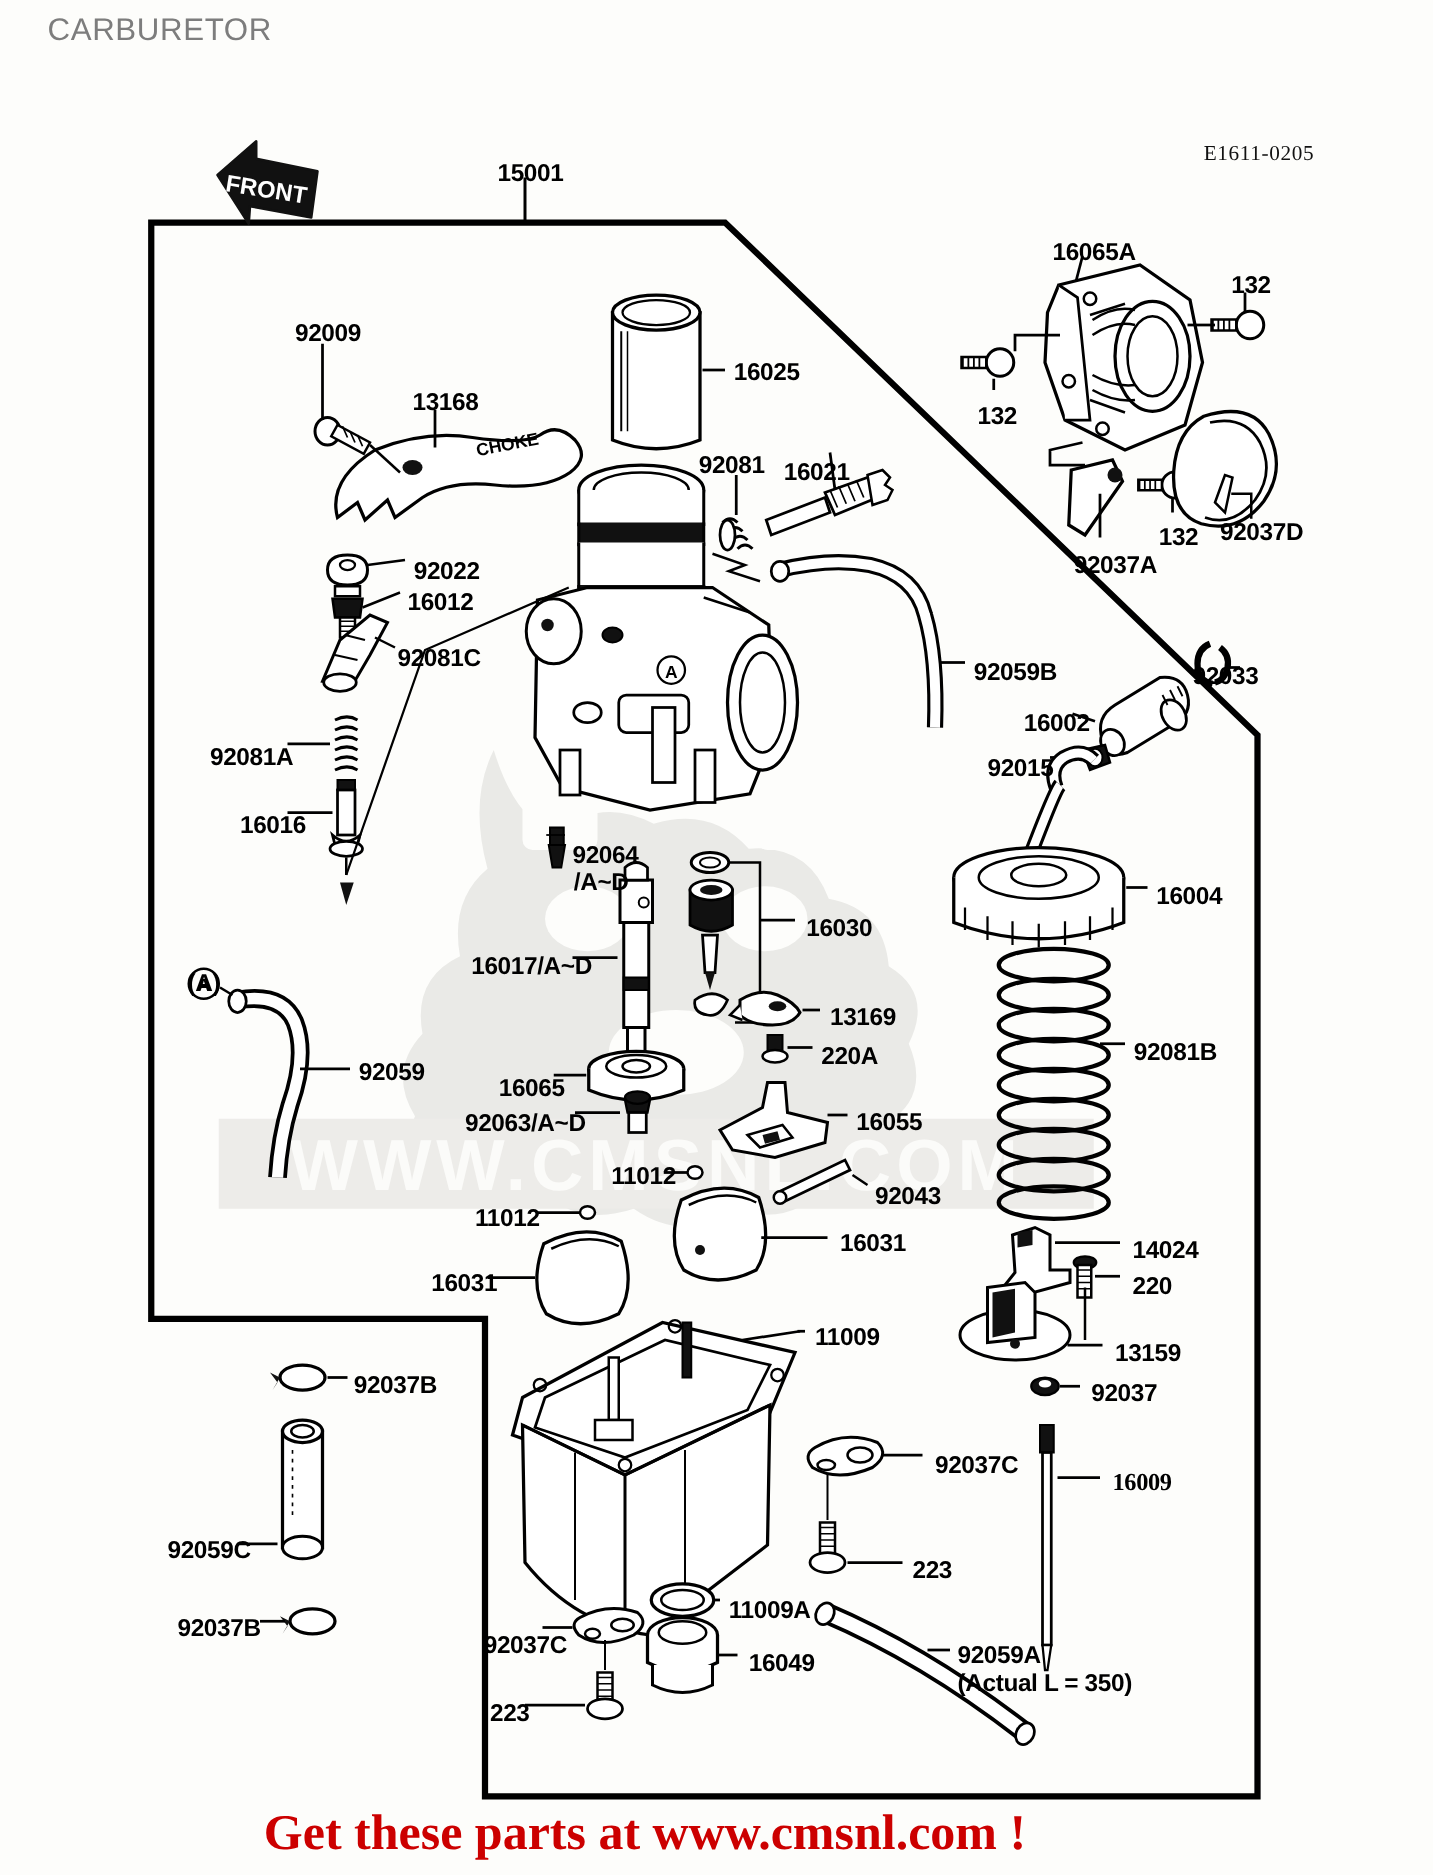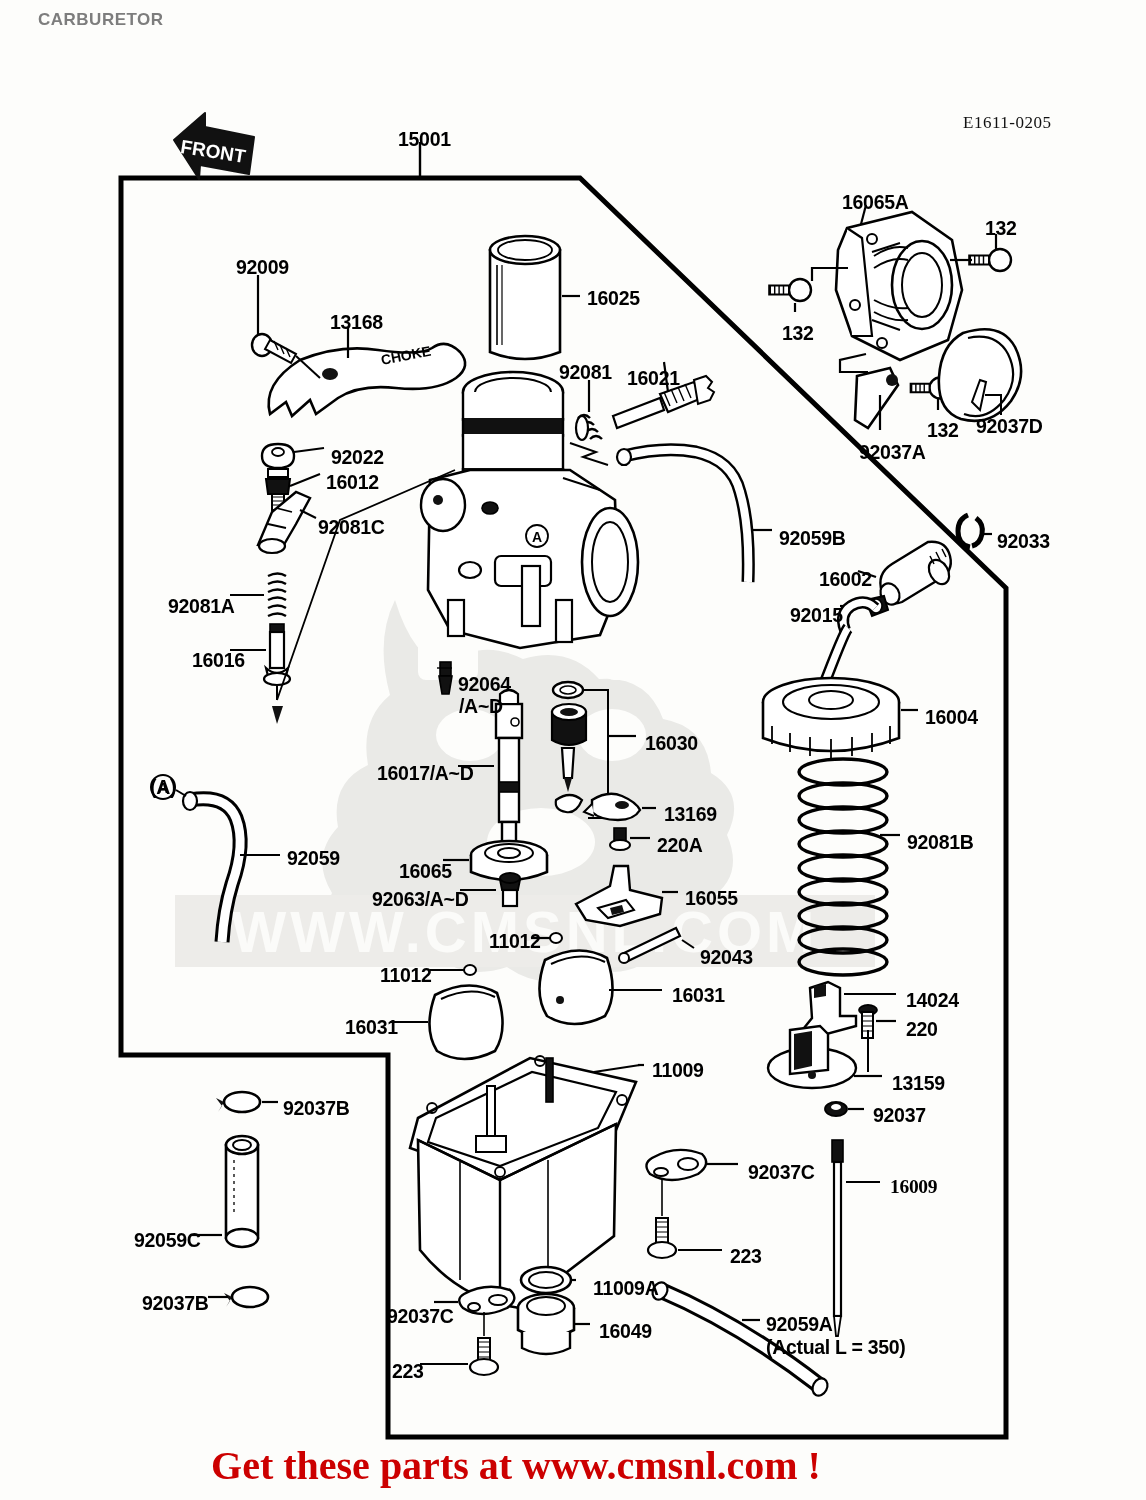--- a/index.html
+++ b/index.html
@@ -1,20 +1,20 @@
 <!DOCTYPE html>
 <html><head>
 <meta charset="utf-8">
 <title>CARBURETOR</title>
 <style>
   html,body{margin:0;padding:0;background:#fdfdfb;}
   body{width:1146px;height:1500px;position:relative;overflow:hidden;
        font-family:"Liberation Sans",sans-serif;}
-  #page-title{position:absolute;left:38px;top:10px;font-size:17px;color:#7d7d7d;
-      letter-spacing:.5px;font-weight:700;}
+  #page-title{position:absolute;left:38px;top:10px;font-size:25px;color:#7d7d7d;
+      letter-spacing:.5px;font-weight:400;}
   #drawing-no{position:absolute;left:963px;top:113px;font-size:17px;color:#111;
       font-family:"Liberation Serif",serif;letter-spacing:.5px;}
   #footer{position:absolute;left:0;top:1442px;width:1032px;text-align:center;
       font-size:40px;color:#cc0000;font-family:"Liberation Serif",serif;font-weight:700;}
   #diagram{position:absolute;left:0;top:0;width:1146px;height:1440px;}
   .lbl{position:absolute;font-size:19.5px;color:#000;font-weight:700;
       font-family:"Liberation Sans",sans-serif;white-space:nowrap;letter-spacing:-.3px;}
   svg{display:block;}
 </style>
 </head>
@@ -533,21 +533,21 @@
     <div class="lbl" style="left: 330px; top: 311px;">13168</div>
     <div class="lbl" style="left: 627px; top: 343px; margin-top: 24px;">16021</div>
     <div class="lbl" style="left: 559px; top: 361px;">92081</div>
     <div class="lbl" style="left: 976px; top: 415px;">92037D</div>
     <div class="lbl" style="left: 927px; top: 419px;">132</div>
     <div class="lbl" style="left: 859px; top: 441px;">92037A</div>
     <div class="lbl" style="left: 331px; top: 446px;">92022</div>
     <div class="lbl" style="left: 326px; top: 471px;">16012</div>
     <div class="lbl" style="left: 318px; top: 516px;">92081C</div>
     <div class="lbl" style="left: 779px; top: 527px;">92059B</div>
-    <div class="lbl" style="left: 997px; top: 530px;">92033</div>
+    <div class="lbl" style="left: 954px; top: 530px;">92033</div>
     <div class="lbl" style="left: 819px; top: 568px;">16002</div>
     <div class="lbl" style="left: 168px; top: 595px;">92081A</div>
     <div class="lbl" style="left: 790px; top: 604px;">92015</div>
     <div class="lbl" style="left: 192px; top: 649px;">16016</div>
     <div class="lbl" style="left: 458px; top: 673px;">92064</div>
     <div class="lbl" style="left: 459px; top: 695px;">/A~D</div>
     <div class="lbl" style="left: 925px; top: 706px;">16004</div>
     <div class="lbl" style="left: 645px; top: 732px;">16030</div>
     <div class="lbl" style="left: 377px; top: 762px;">16017/A~D</div>
     <div class="lbl" style="left: 664px; top: 803px;">13169</div>
@@ -566,20 +566,20 @@
     <div class="lbl" style="left: 906px; top: 1018px;">220</div>
     <div class="lbl" style="left: 345px; top: 1016px;">16031</div>
     <div class="lbl" style="left: 892px; top: 1072px;">13159</div>
     <div class="lbl" style="left: 652px; top: 1059px;">11009</div>
     <div class="lbl" style="left: 873px; top: 1104px;">92037</div>
     <div class="lbl" style="left: 283px; top: 1097px;">92037B</div>
     <div class="lbl" style="left: 748px; top: 1161px;">92037C</div>
     <div class="lbl" style="left: 890px; top: 1176px; font-family: Liberation Serif, serif;">16009</div>
     <div class="lbl" style="left: 134px; top: 1229px;">92059C</div>
     <div class="lbl" style="left: 730px; top: 1245px;">223</div>
-    <div class="lbl" style="left: 583px; top: 1277px; margin-left: 10px;">11009A</div>
+    <div class="lbl" style="left: 583px; top: 1277px;">11009A</div>
     <div class="lbl" style="left: 142px; top: 1292px;">92037B</div>
     <div class="lbl" style="left: 387px; top: 1305px;">92037C</div>
     <div class="lbl" style="left: 599px; top: 1320px;">16049</div>
     <div class="lbl" style="left: 766px; top: 1313px;">92059A</div>
     <div class="lbl" style="left: 766px; top: 1336px; text-align: right;">(Actual L = 350)</div>
     <div class="lbl" style="left: 392px; top: 1360px;">223</div>
   </div>
 
 </body></html>

